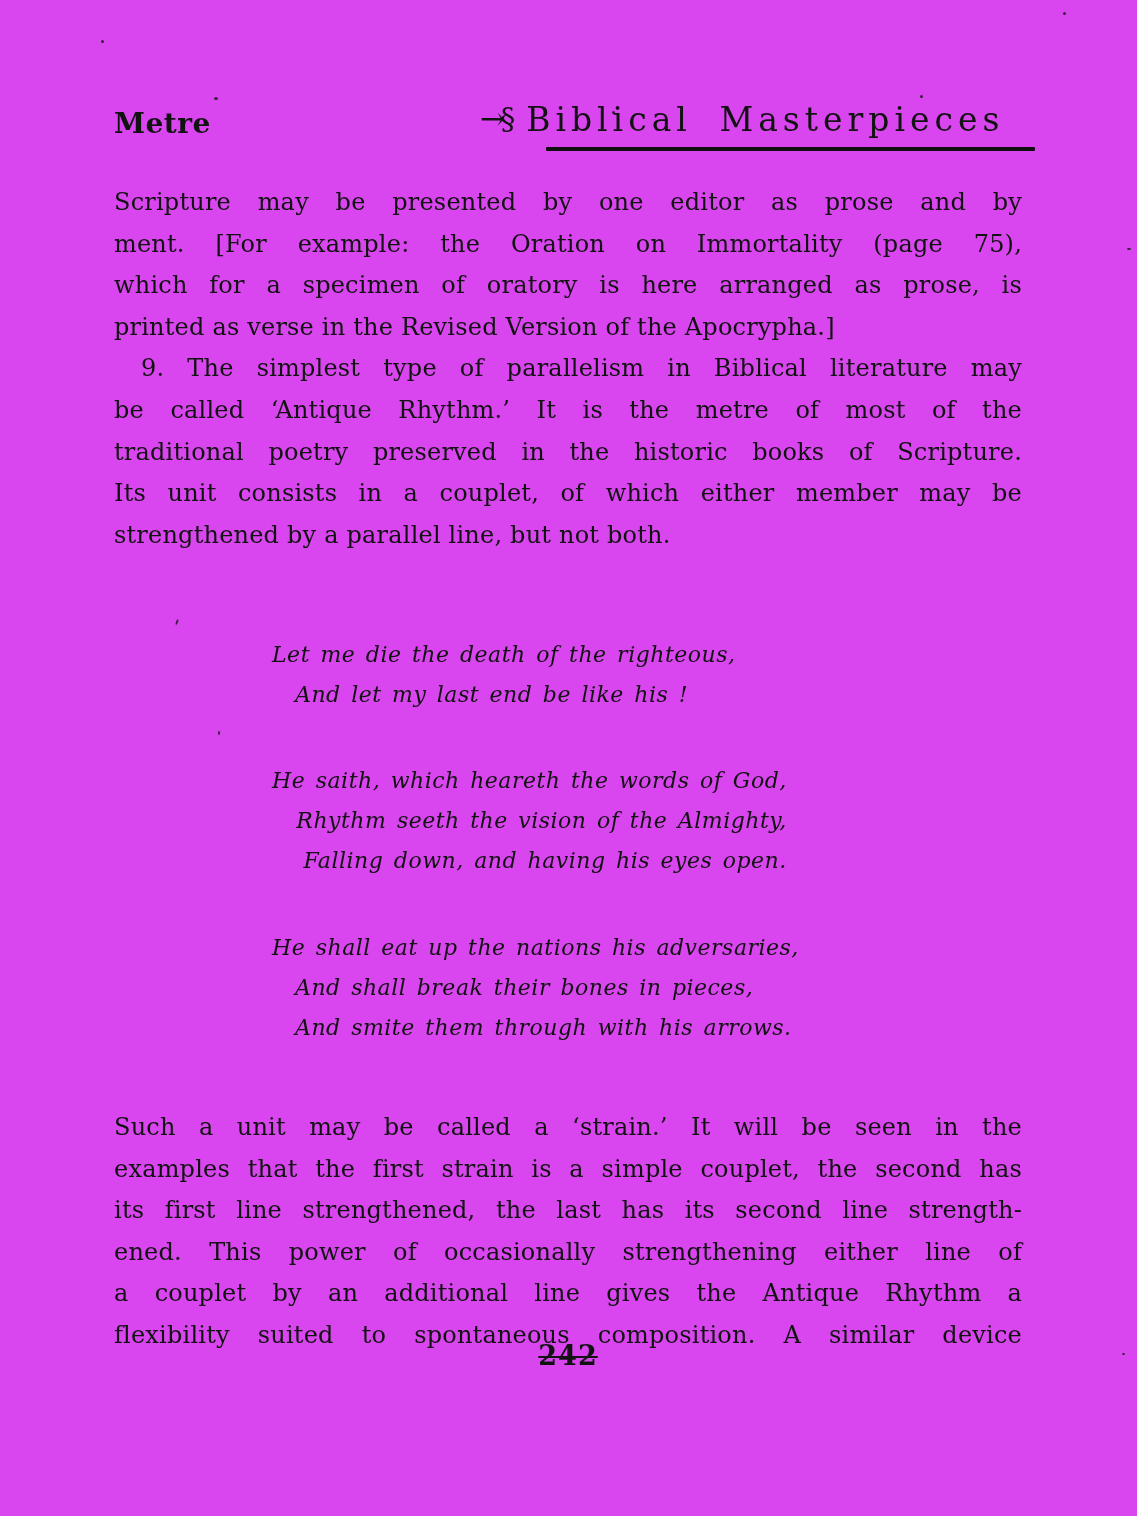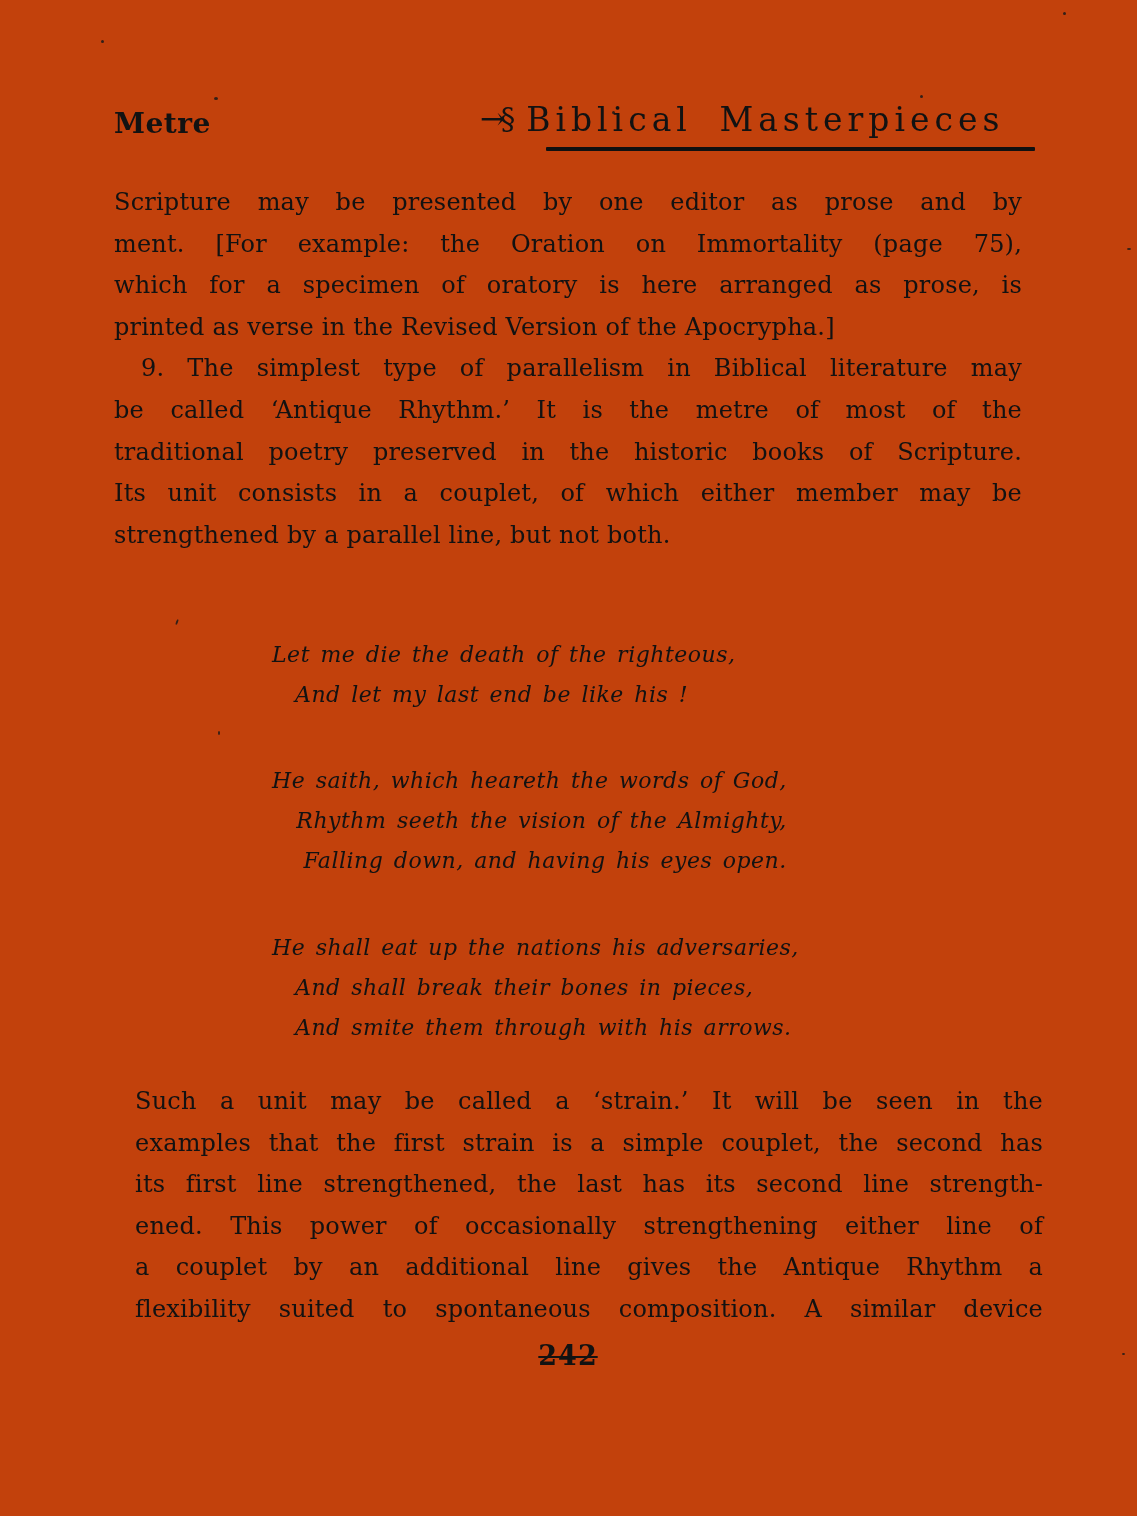--- a/index.html
+++ b/index.html
@@ -1,19 +1,19 @@
 <!DOCTYPE html>
 <html><head>
 <meta charset="utf-8">
 <style>
   html,body{margin:0;padding:0;background:#e8e8e4;}
   .page{
     position:relative;
     width:1137px;height:1516px;
-    background:#c2410c;
+    background:#d946ef;
     overflow:hidden;
     font-family:"DejaVu Serif","Liberation Serif",serif;
     color:#121212;
   }
   
   .running-head{
     position:absolute;left:114px;top:107px;
     font-size:28px;font-weight:bold;letter-spacing:0.5px;
   }
   .chapter-head{
@@ -32,21 +32,21 @@
     position:absolute;left:546px;top:147px;width:489px;height:4px;
     background:#101010;border-radius:1px;
   }
   
   .text-block{
     position:absolute;left:114px;width:908px;
     font-size:24px;line-height:41.6px;
     letter-spacing:0.2px;
   }
   .block-a{top:182px;}
-  .block-b{top:1081px;margin-left:21px;}
+  .block-b{top:1107px;}
   .jl{text-align:justify;text-align-last:justify;}
   .ll{text-align:left;}
   .indent{padding-left:27px;}
   
   .poem{
     position:absolute;left:272px;
     font-style:italic;font-size:22px;line-height:40px;
     letter-spacing:0.5px;word-spacing:3px;white-space:nowrap;
   }
   .strain-1{top:635px;}

